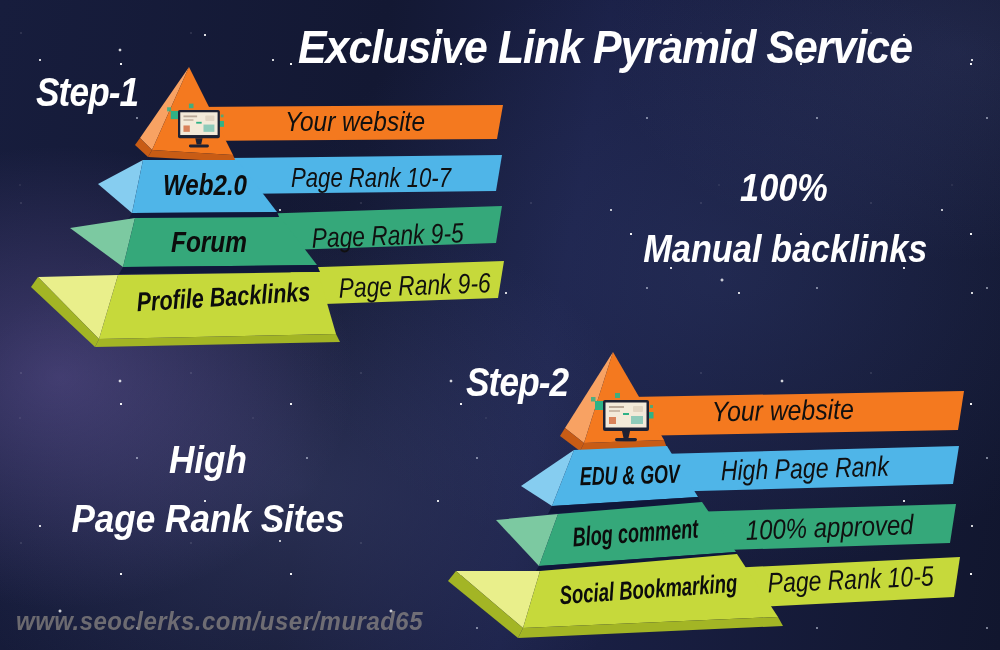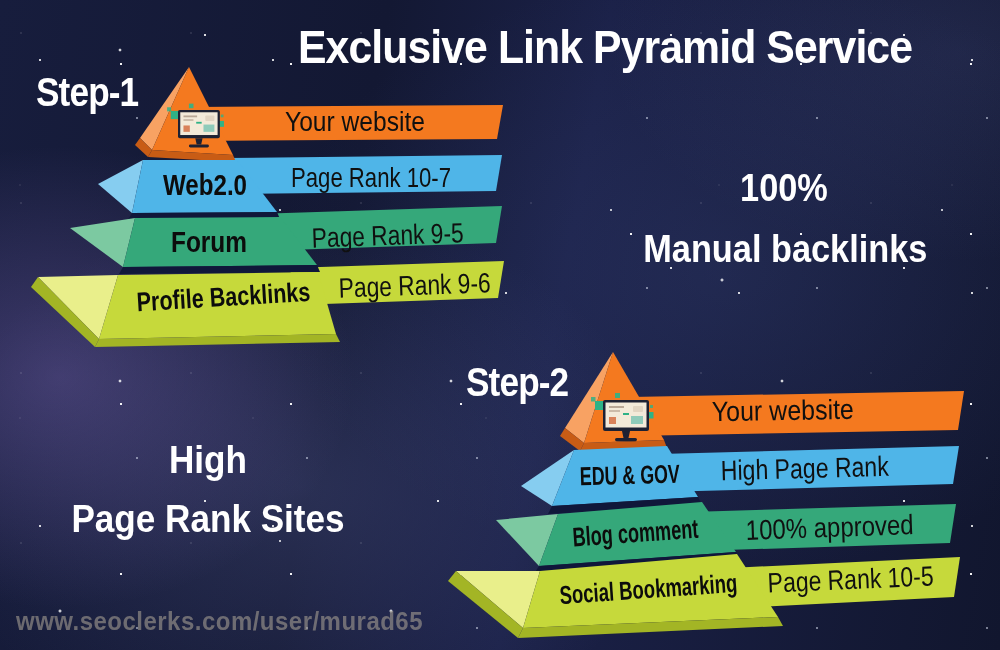--- a/index.html
+++ b/index.html
@@ -5,20 +5,21 @@
   html,body{margin:0;padding:0;background:#090c1c;}
   .canvas{
     position:relative;width:1000px;height:650px;overflow:hidden;
     font-family:"Liberation Sans","DejaVu Sans",sans-serif;
     background:
       radial-gradient(420px 330px ellipse at 6% 58%, rgba(130,108,190,.38), rgba(130,108,190,0) 70%),
       radial-gradient(520px 400px ellipse at 30% 75%, rgba(108,116,178,.26), rgba(108,116,178,0) 70%),
       radial-gradient(620px 420px ellipse at 72% 42%, rgba(72,88,150,.20), rgba(72,88,150,0) 72%),
       radial-gradient(500px 300px ellipse at 96% 8%, rgba(90,100,160,.18), rgba(90,100,160,0) 70%),
       linear-gradient(100deg,#171d3d 0%,#131833 35%,#1b2148 55%,#11162e 100%);
+    font-style: italic;
   }
   .layer{position:absolute;inset:0;pointer-events:none;}
   #stars-a{
     background-image:
       radial-gradient(1.2px 1.2px at 21px 33px,rgba(255,255,255,.92) 50%,transparent 60%),
       radial-gradient(1px 1px at 74px 9px,rgba(255,255,255,.75) 50%,transparent 60%),
       radial-gradient(1.5px 1.5px at 121px 64px,rgba(255,255,255,.95) 50%,transparent 60%),
       radial-gradient(1px 1px at 48px 101px,rgba(214,226,255,.7) 50%,transparent 60%),
       radial-gradient(1.1px 1.1px at 156px 22px,rgba(255,255,255,.8) 50%,transparent 60%),
       radial-gradient(1px 1px at 95px 142px,rgba(255,255,255,.62) 50%,transparent 60%),

